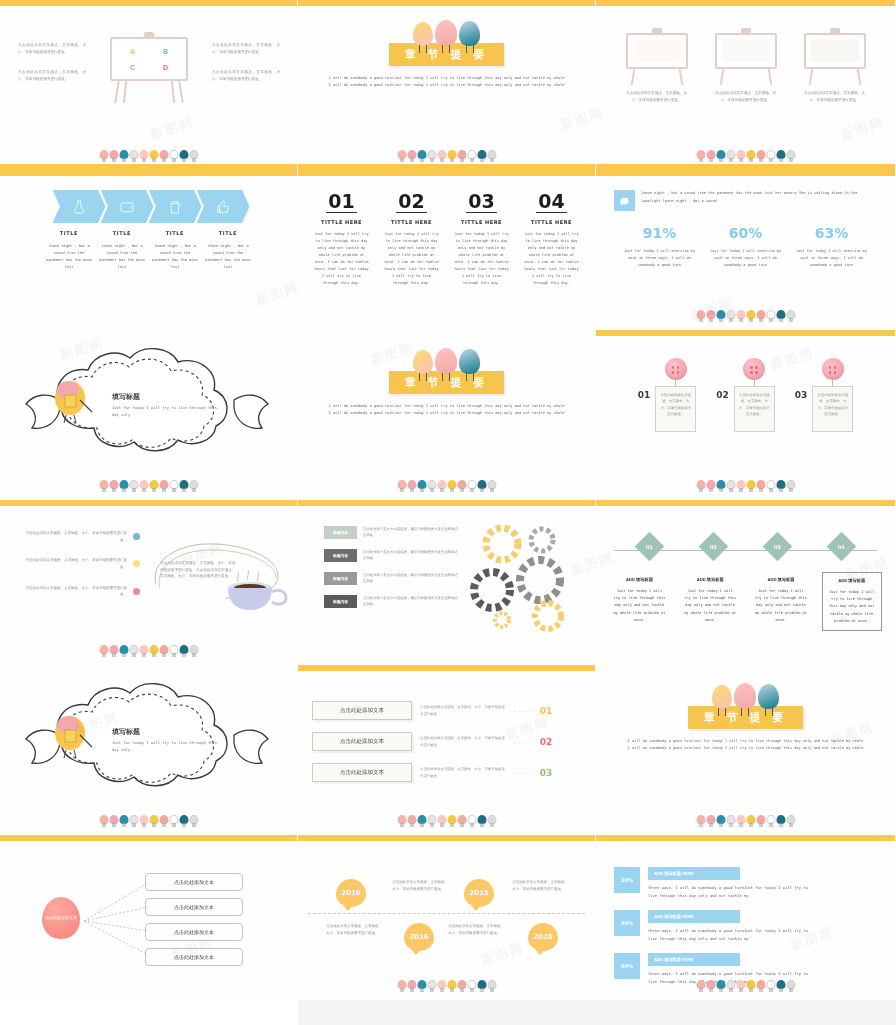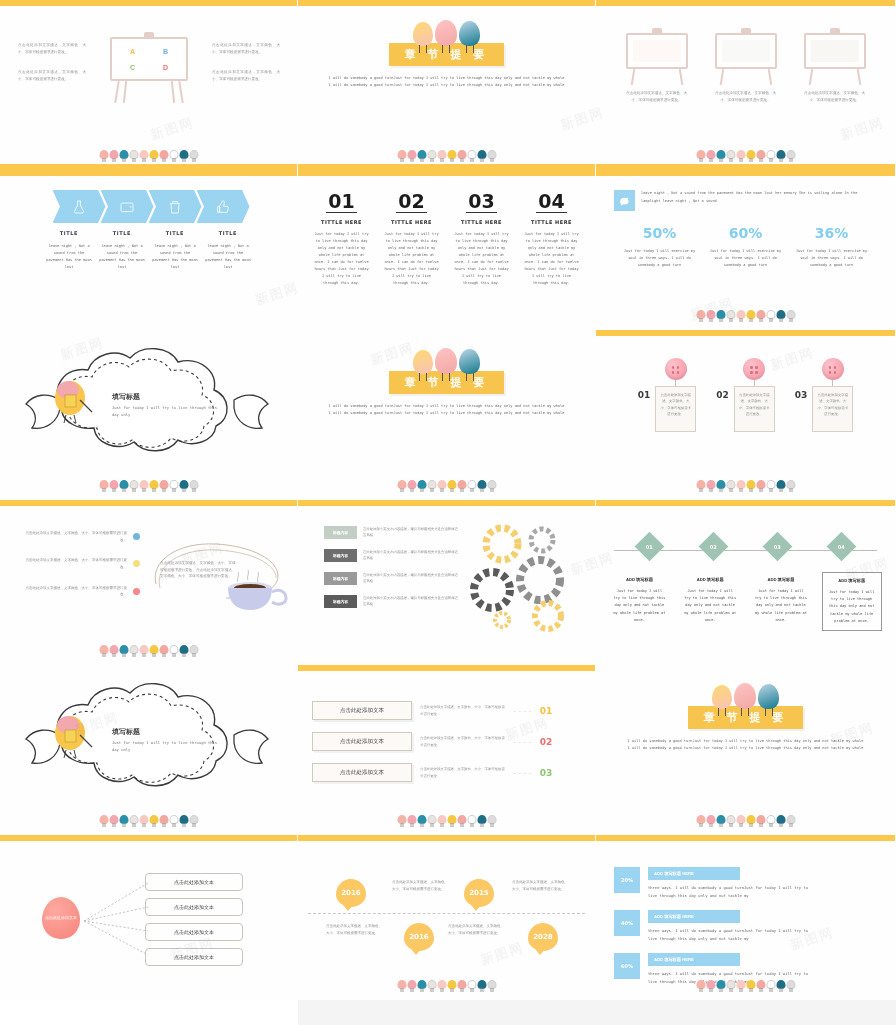--- a/index.html
+++ b/index.html
@@ -492,29 +492,29 @@
       <div class="pctbox">
         <div class="pcticon">
             <svg width="13" height="13" viewBox="0 0 24 24" fill="#fff">
               <path d="M4 14c0-4 3-7 7-7 2 0 3 .5 4 1l4-2-1 4c1 1 1.5 2.5 1.5 4 0 3-2 5-5 5H9l-3 3v-3c-1.3-1-2-2.6-2-5z"></path>
             </svg>
           </div>
         <div class="p-en" style="flex:1;line-height:2.1">leave night , Not a sound from the pavement Has the moon lost her memory She is smiling alone In the lamplight leave night , Not a sound</div>
       </div>
       <div class="pctrow">
         <div class="pctcol">
-          <div class="pctnum">50%</div>
+          <div class="pctnum">91%</div>
           <div class="p-en" style="margin-top:7px">Just for today I will exercise my soul in three ways. I will do somebody a good turn</div>
         </div>
         <div class="pctcol">
           <div class="pctnum">60%</div>
           <div class="p-en" style="margin-top:7px">Just for today I will exercise my soul in three ways. I will do somebody a good turn</div>
         </div>
         <div class="pctcol">
-          <div class="pctnum">36%</div>
+          <div class="pctnum">63%</div>
           <div class="p-en" style="margin-top:7px">Just for today I will exercise my soul in three ways. I will do somebody a good turn</div>
         </div>
       </div>
       <div class="birdrow">
           <span class="bird">
             <span class="body" style="background: rgb(245, 179, 168);"></span>
             <i class="leg l1"></i>
             <i class="leg l2"></i>
           </span>
           <span class="bird">

